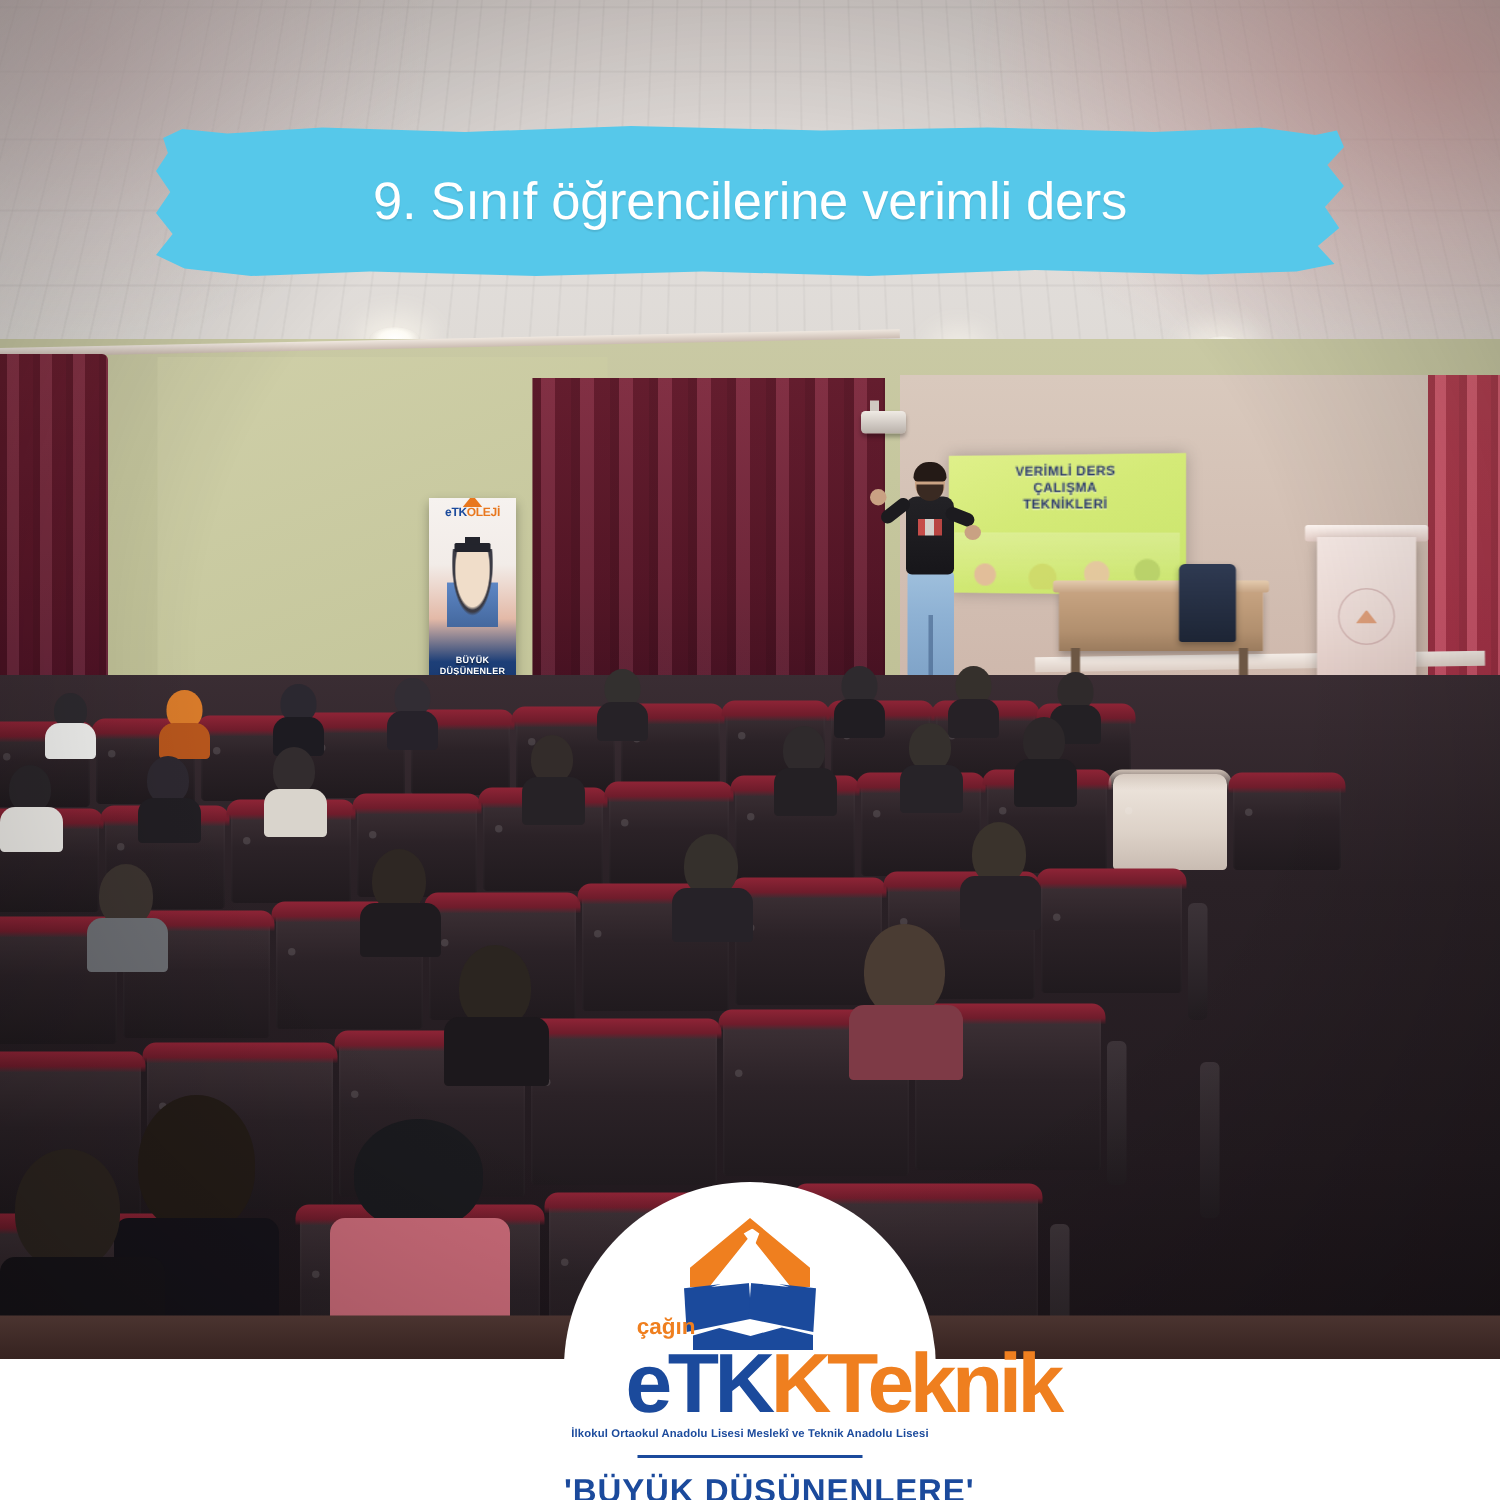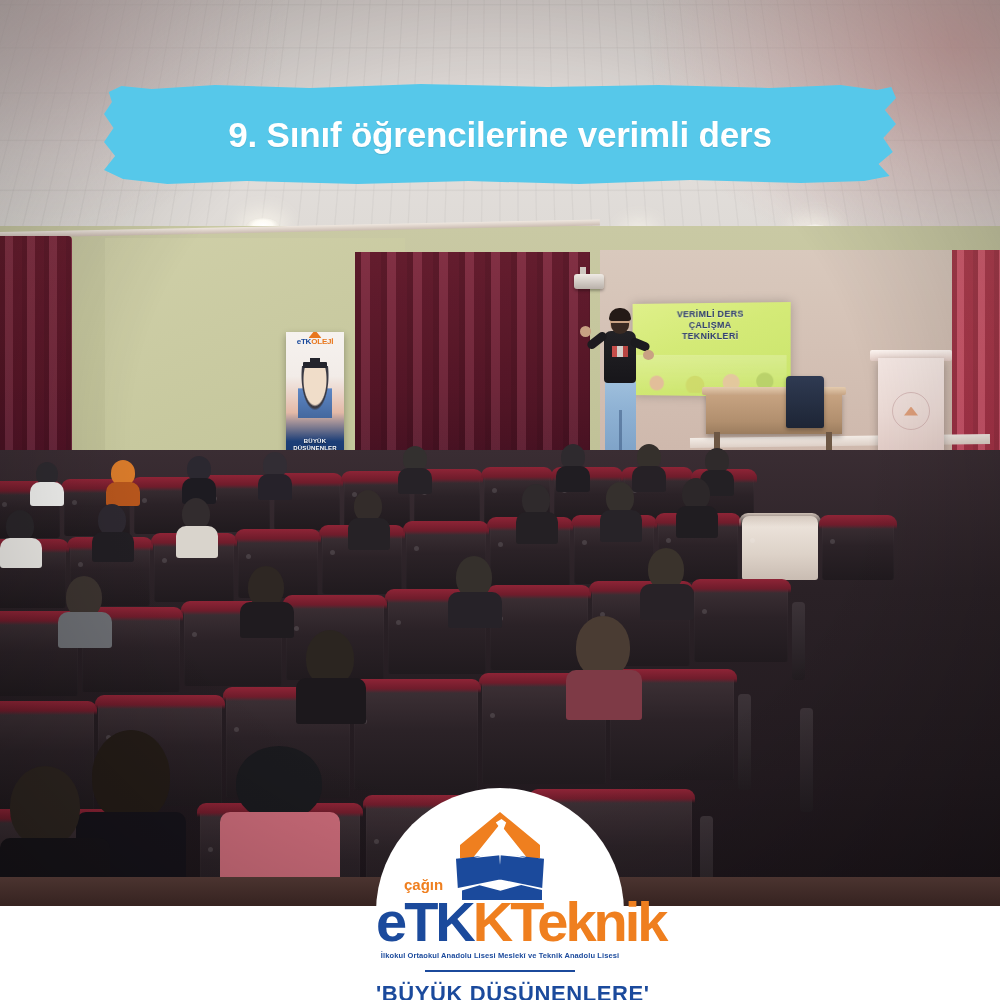--- a/index.html
+++ b/index.html
@@ -353,21 +353,21 @@
       0.6% 8%, 2.2% 2%, 6% 5%, 14% 1%, 26% 4%, 40% 0%, 56% 3%, 70% 1%,
       84% 4%, 93% 1%, 97.6% 6%, 99.4% 3%, 100% 14%, 98.6% 26%, 100% 40%,
       98.4% 54%, 99.6% 68%, 97.8% 80%, 99.2% 92%, 96% 97%, 88% 99%,
       74% 96%, 60% 100%, 46% 97%, 32% 100%, 18% 97%, 8% 100%, 2.4% 95%,
       0% 86%, 1.4% 72%, 0% 58%, 1.2% 44%, 0% 30%, 1% 18%
     );
     display:flex;flex-direction:column;align-items:center;justify-content:center;
   }
   .headline-line{
     color:#ffffff;
-    font-weight:700;
+    font-weight:400;
     font-size:35px;
     line-height:41px;
     letter-spacing:-.2px;
     white-space:nowrap;
     text-shadow:0 1px 1px rgba(0,0,0,.10);
   }
 
   
   .footer{
     position:absolute;left:0;top:906px;width:1000px;height:94px;
@@ -415,20 +415,21 @@
   }
   .mark-wave{
     position:absolute;left:6px;top:36px;width:80px;height:16px;background:#1b4a9c;
     clip-path:polygon(0 40%, 22% 8%, 48% 42%, 74% 6%, 100% 38%, 100% 100%, 0 100%);
   }
 
   .wordmark{
     position:relative;
     font-size:56px;font-weight:700;letter-spacing:-3px;line-height:56px;
     white-space:nowrap;
+    margin-left:41px;
   }
   .wm-cagin{
     position:absolute;left:50%;top:-17px;transform:translateX(-96px);
     font-size:15px;font-weight:700;letter-spacing:0px;color:#ef7f1f;
     line-height:15px;
   }
   .wm-e{color:#1b4a9c;}
   .wm-tk{color:#1b4a9c;}
   .wm-k{color:#ef7f1f;}
   .wm-rest{color:#ef7f1f;}

